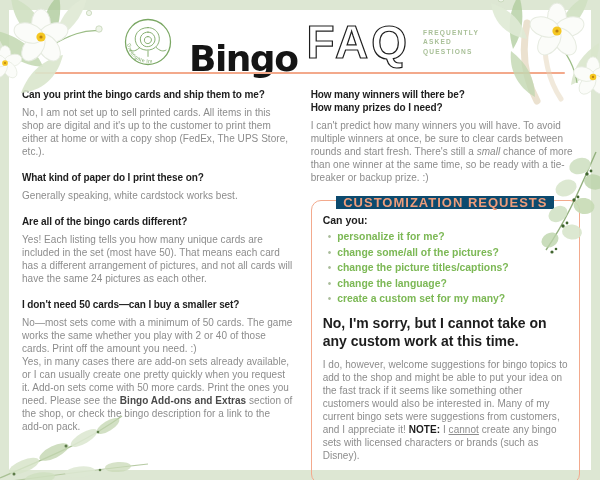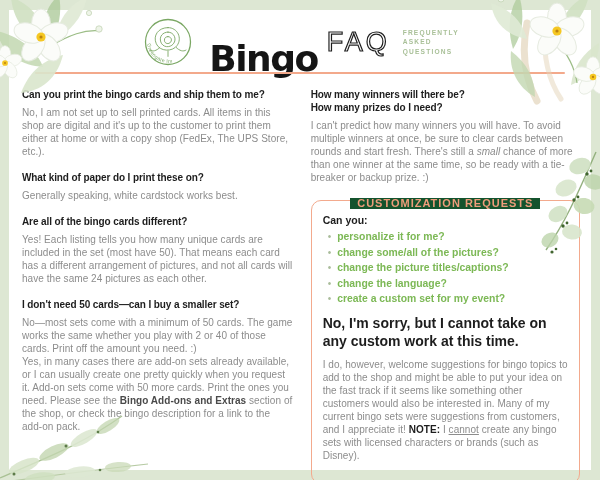--- a/index.html
+++ b/index.html
@@ -19,22 +19,22 @@
   .header::after{
     content:"";position:absolute;left:26px;right:26px;bottom:0;height:2px;
     background:#f3a98b;border-radius:1px;
   }
   .logo-wrap{width:54px;height:54px;margin-right:14px;flex:0 0 auto;}
   .title-bold{
     font-family:"DejaVu Sans",sans-serif;font-weight:bold;
     font-size:36px;color:#151515;letter-spacing:-1.5px;line-height:1;margin-top:33px;
   }
   .title-light{
-    font-family:"Liberation Sans",sans-serif;font-weight:400;
-    font-size:27px;color:#1d1d1d;letter-spacing:3px;line-height:1;margin-left:9px;
+    font-family:"Liberation Sans",sans-serif;font-weight:700;
+    font-size:46px;color:#1d1d1d;letter-spacing:3px;line-height:1;margin-left:9px;
   }
   @supports (-webkit-text-stroke: 1px #000){
     .title-light{color:transparent;-webkit-text-stroke:1.2px #1d1d1d;}
   }
   .subtitle{
     margin-left:13px;font-size:6.6px;font-weight:bold;color:#a9c098;
     letter-spacing:1.2px;line-height:1.45;
   }
   .subtitle span{display:block;}
 
@@ -58,22 +58,22 @@
   
   .custom-box{
     position:relative;margin-top:16px;
     border:1.5px solid #f3aa8d;border-radius:10px;
     padding:11px 11px 10px;
   }
   .box-title{
     position:absolute;top:-7px;left:0;right:0;text-align:center;line-height:1;
   }
   .box-title span{
-    display:inline-block;background:#14532d;padding:0 7px;
-    font-size:11px;font-weight:bold;color:#ee9d7b;letter-spacing:1px;
+    display:inline-block;background:#0c4a6e;padding:0 7px;
+    font-size:13px;font-weight:bold;color:#ee9d7b;letter-spacing:1px;
   }
   .intro{font-size:10.5px;font-weight:bold;color:#1d1d1d;margin:2px 0 4px;}
   .bullet-row{display:flex;align-items:baseline;margin:2.5px 0;padding-left:5px;}
   .bullet-row::before{
     content:"\2022";color:#a9bc9a;font-size:10px;margin-right:6px;flex:0 0 auto;
   }
   .bullet-text{font-size:10.4px;font-weight:bold;color:#7cb855;line-height:1.25;}
   .no-custom{font-size:14px;font-weight:bold;color:#1d1d1d;line-height:1.3;margin-top:9px;}
   .box-para{font-size:10px;color:#8c8c8c;line-height:1.29;margin-top:9px;letter-spacing:0.05px;}
   .box-para .note{font-weight:bold;color:#1d1d1d;}
@@ -158,21 +158,21 @@
         <div class="bullet-row">
             <span class="bullet-text">change some/all of the pictures?</span>
           </div>
         <div class="bullet-row">
             <span class="bullet-text">change the picture titles/captions?</span>
           </div>
         <div class="bullet-row">
             <span class="bullet-text">change the language?</span>
           </div>
         <div class="bullet-row">
-            <span class="bullet-text">create a custom set for my event?</span>
+            <span class="bullet-text">create a custom set for my many?</span>
           </div>
       </div>
 
       <div class="no-custom">No, I'm sorry, but I cannot take on any custom work at this time.</div>
 
       <p class="box-para"><span>I do, however, welcome suggestions for bingo topics to add to the shop and might be able to put your idea on the fast track if it seems like something other customers would also be interested in. Many of my current bingo sets were suggestions from customers, and I appreciate it! </span><span class="note">NOTE:</span><span> I </span><span class="u">cannot</span><span> create any bingo sets with licensed characters or brands (such as Disney).</span></p>
     </div>
 
   </div>
 </div>

